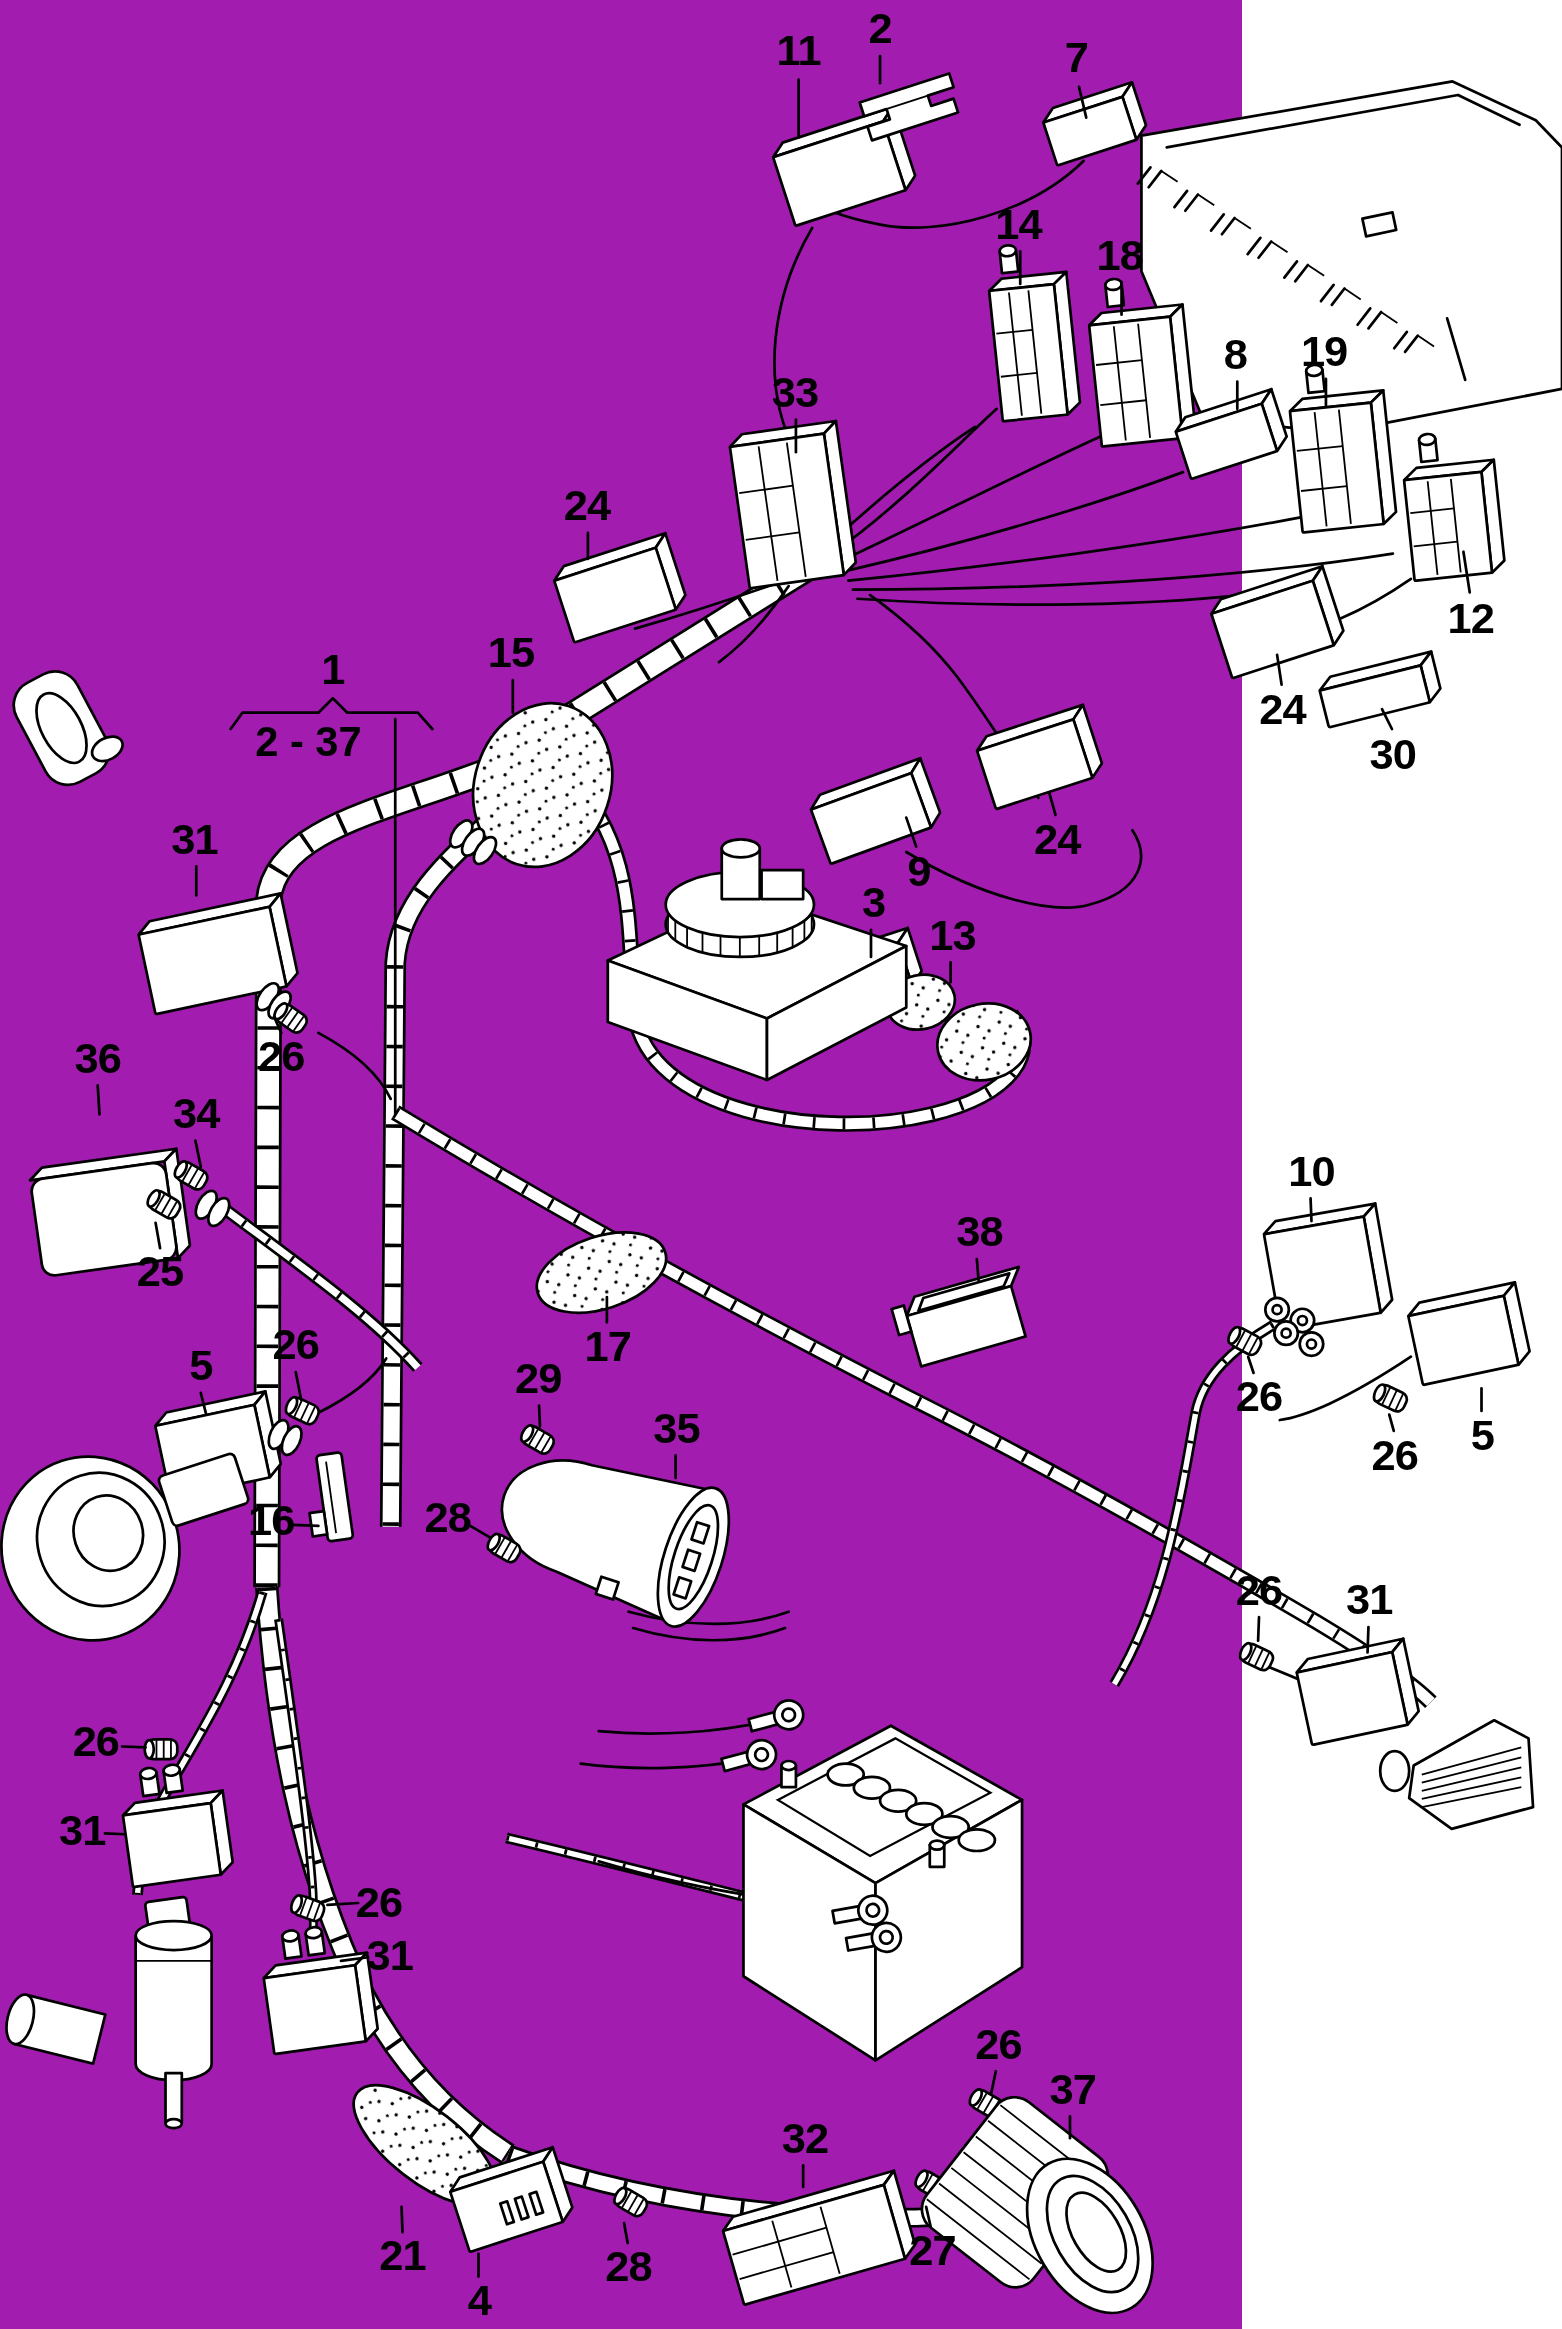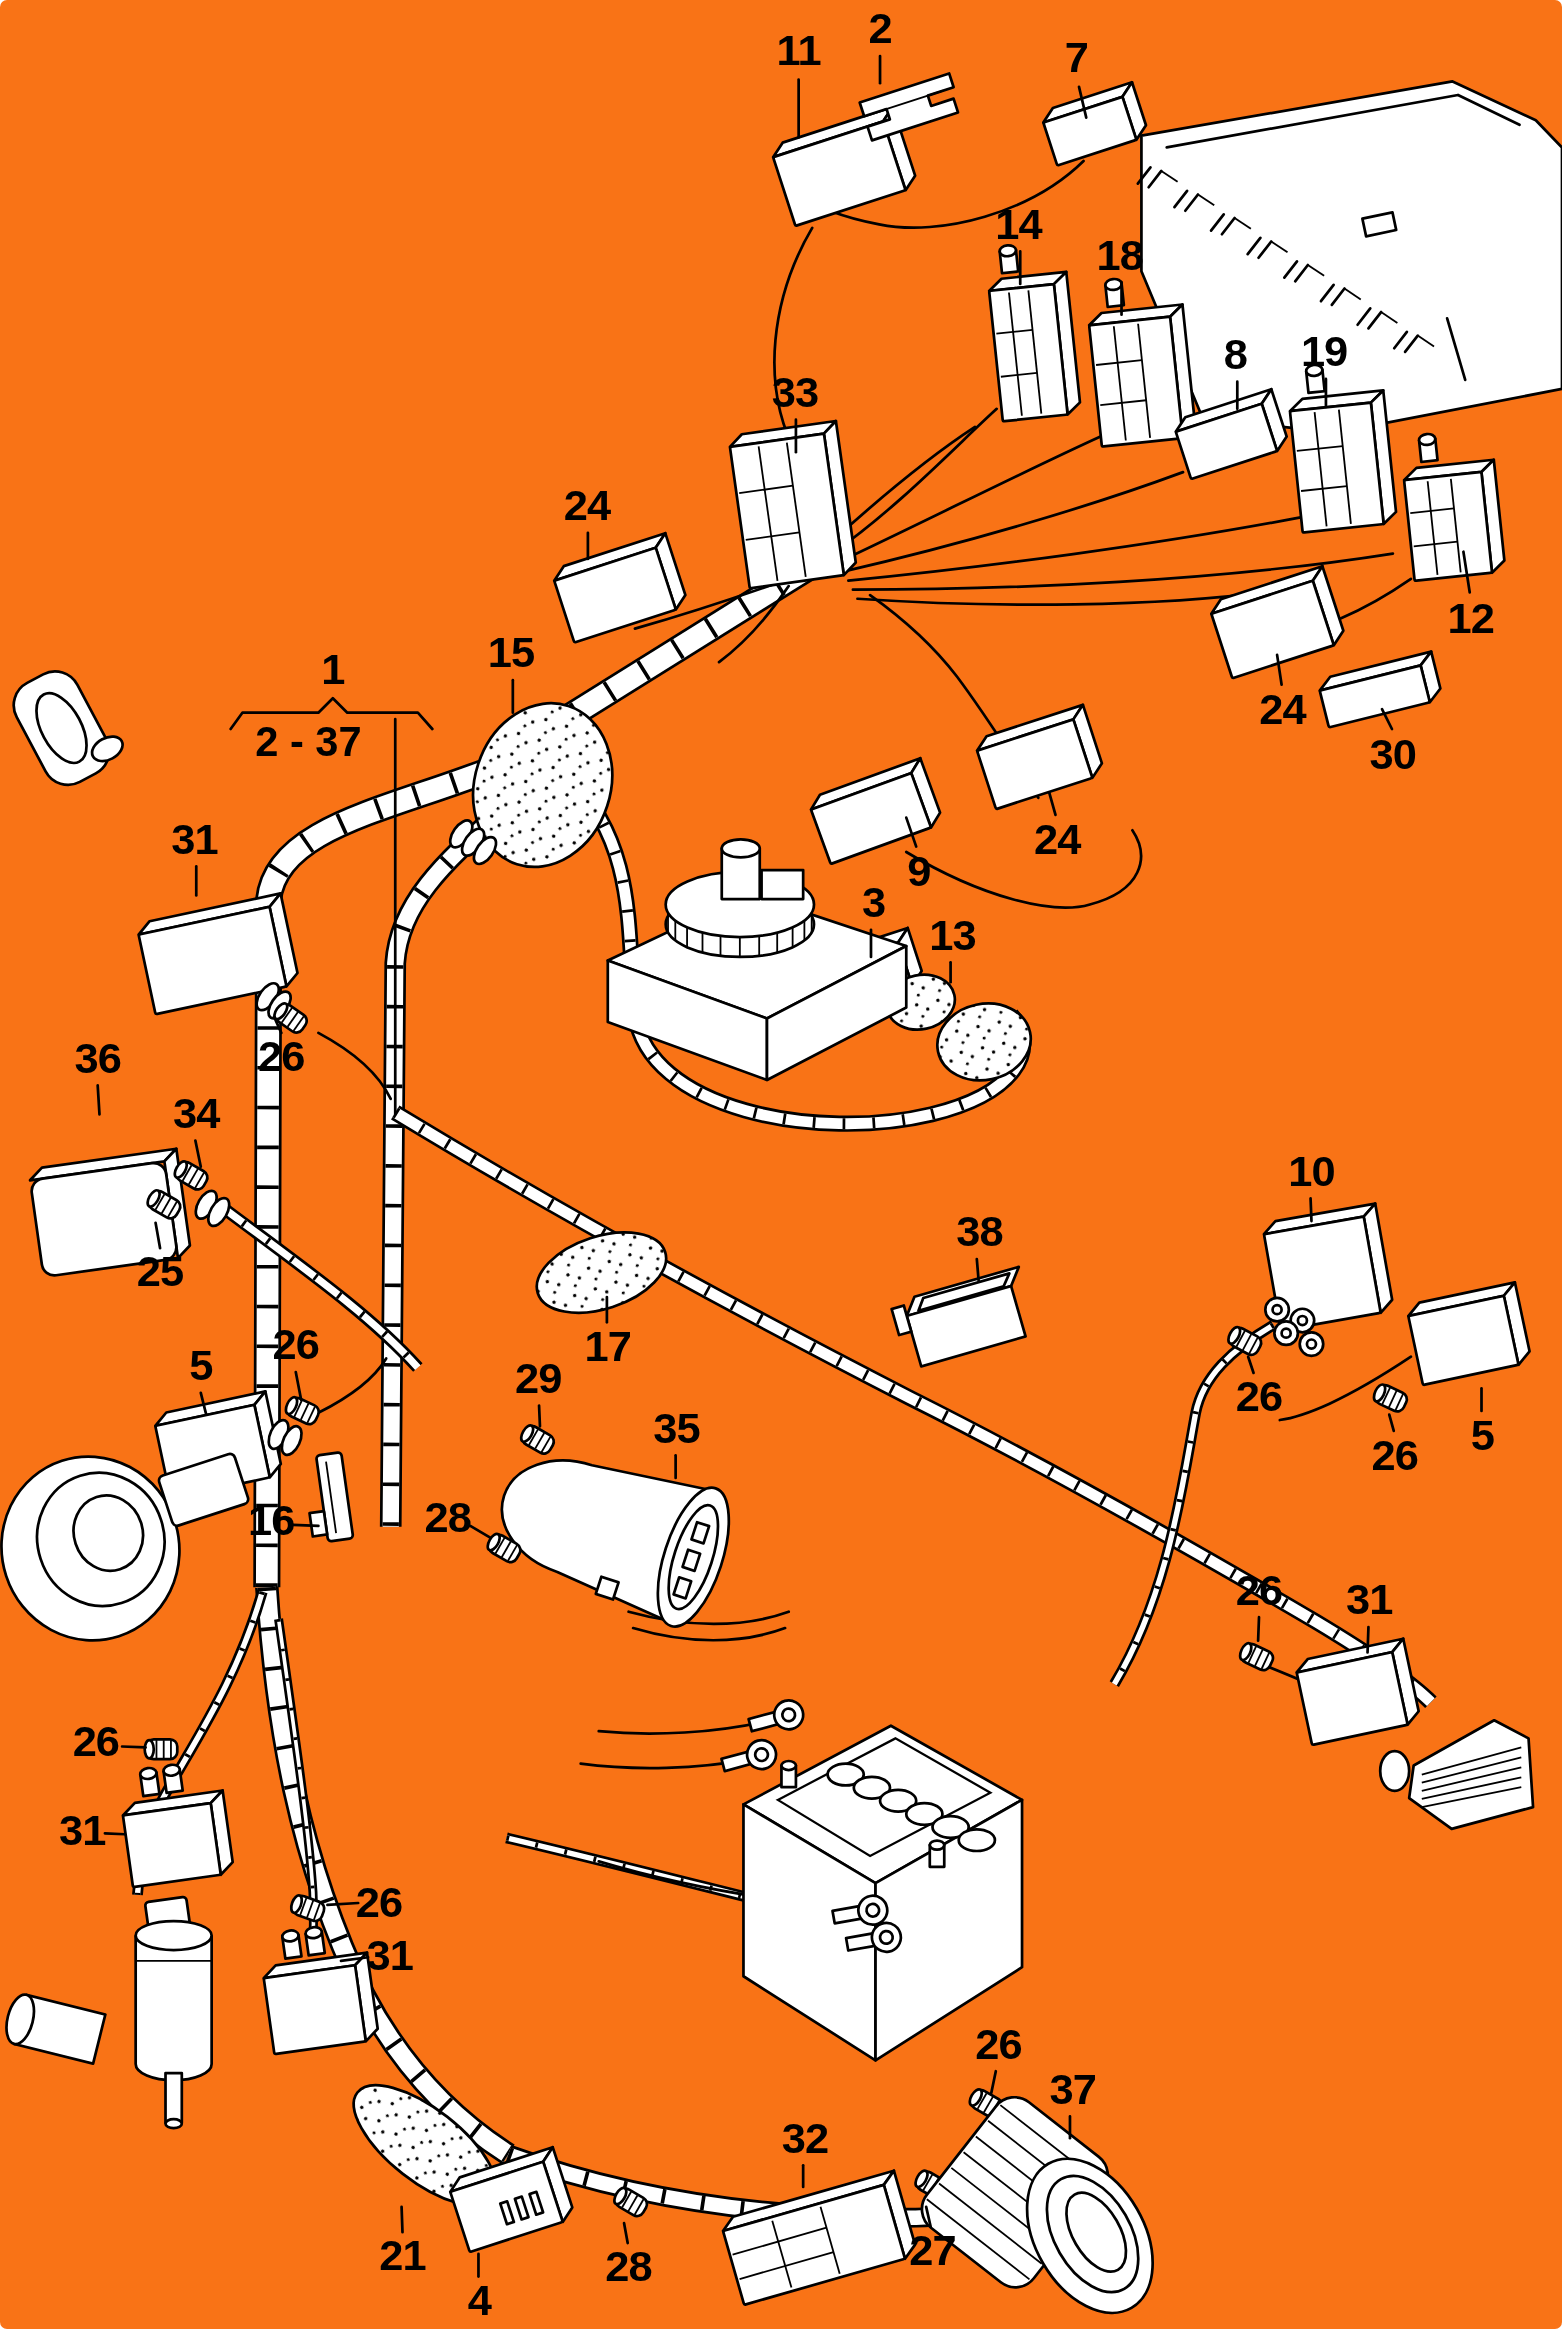--- a/index.html
+++ b/index.html
@@ -1,16 +1,16 @@
 <!DOCTYPE html>
 <html style="font-size:14.5px"><head>
 <meta charset="utf-8">
 <style>
   html,body{margin:0;padding:0;background:#fff;width:1562px;height:2329px;overflow:hidden;}
-  #stage{position:relative;width:1562px;height:2329px;background:#f97316;border-radius:7px;}
+  #stage{position:relative;width:1242px;height:2329px;background:#a21caf;}
   svg{display:block;position:absolute;left:0;top:0;}
   .callout{font-family:"Liberation Sans",sans-serif;font-size:48px;font-weight:700;fill:#000;letter-spacing:-1px;}
   .range{font-family:"Liberation Sans",sans-serif;font-size:46px;font-weight:700;fill:#000;}
   .ln{fill:none;stroke:#000;stroke-width:3;stroke-linecap:round;stroke-linejoin:round;}
   .shp{fill:#fff;stroke:#000;stroke-width:3;stroke-linejoin:round;}
   .blobf{fill:url(#specks);stroke:#000;stroke-width:3;}
   .thin{fill:none;stroke:#000;stroke-width:2;}
 </style>
 </head>
 <body>

